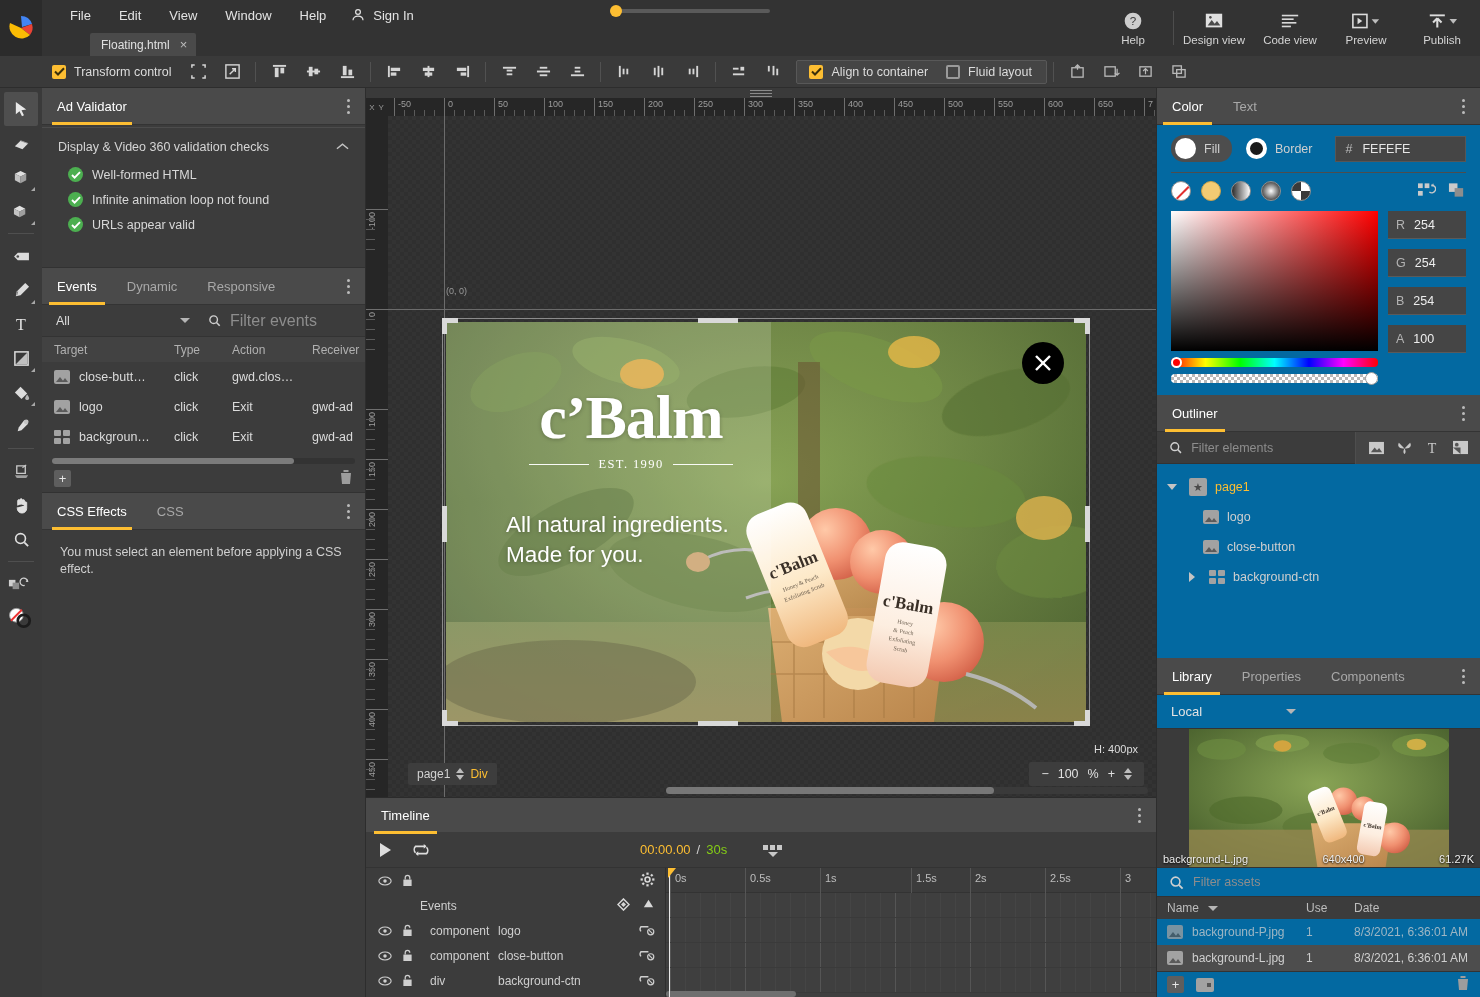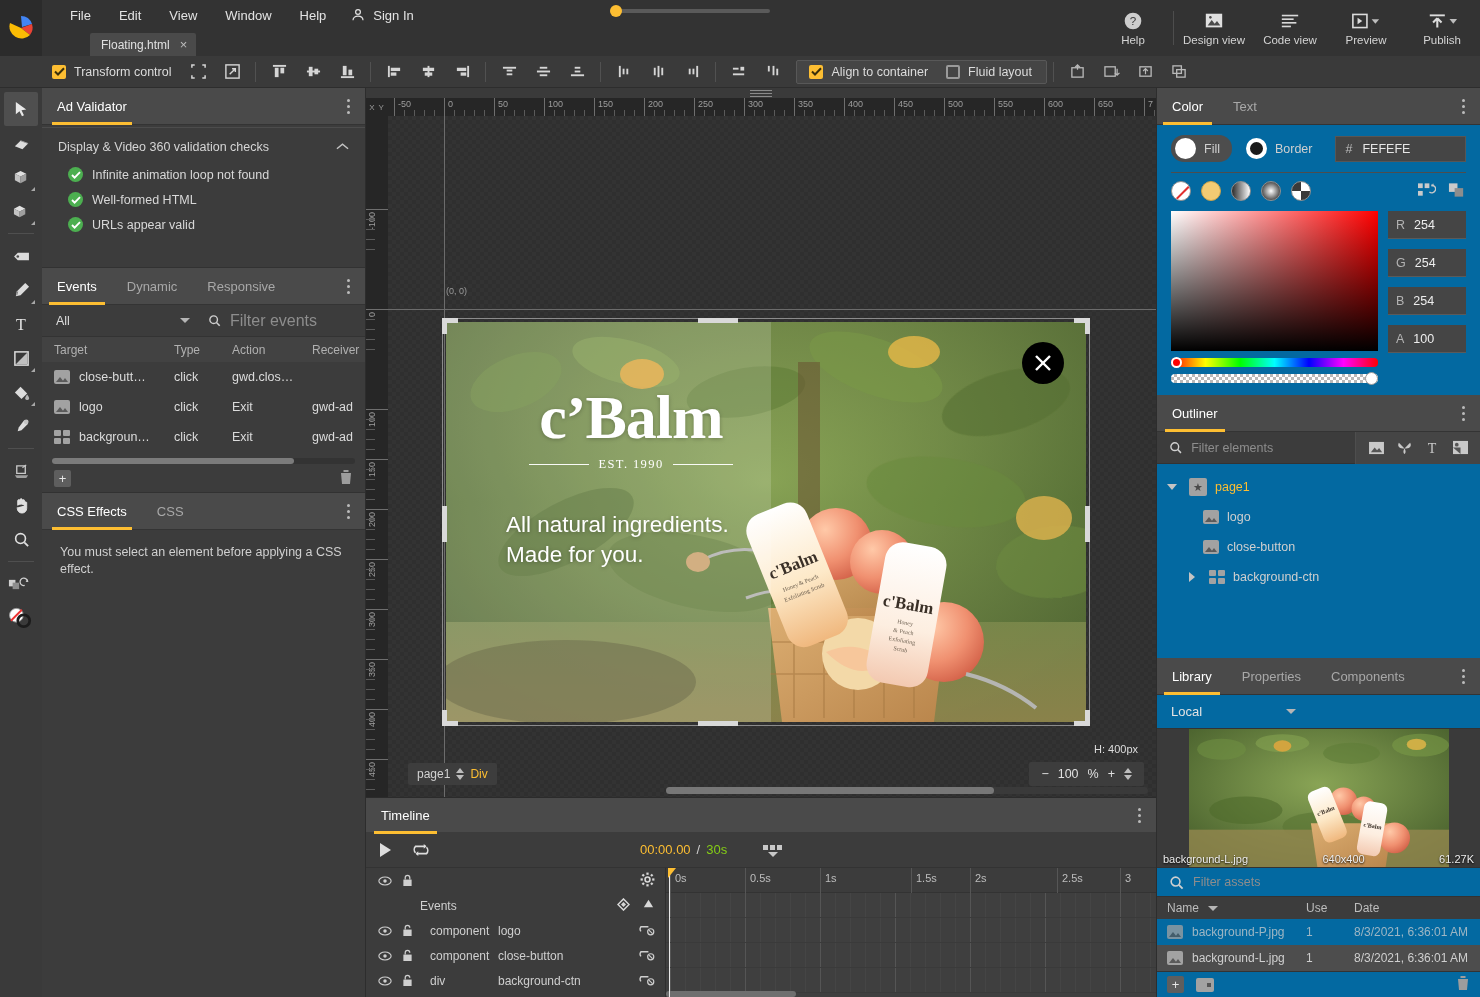--- a/index.html
+++ b/index.html
@@ -629,29 +629,29 @@
               <path d="M1 7L7 2l6 5" fill="none" stroke="#c4c4c4" stroke-width="1.5"></path>
             </svg>
         </span>
       </div>
       <div class="check-item">
         <span class="greenchk">
           <svg width="10" height="8" viewBox="0 0 10 8">
               <path d="M1 4l2.6 2.6L9 1.2" stroke="#fff" stroke-width="1.9" fill="none"></path>
             </svg>
         </span>
-        <span>Infinite animation loop not found</span>
+        <span>Well-formed HTML</span>
       </div>
       <div class="check-item">
         <span class="greenchk">
           <svg width="10" height="8" viewBox="0 0 10 8">
               <path d="M1 4l2.6 2.6L9 1.2" stroke="#fff" stroke-width="1.9" fill="none"></path>
             </svg>
         </span>
-        <span>Well-formed HTML</span>
+        <span>Infinite animation loop not found</span>
       </div>
       <div class="check-item">
         <span class="greenchk">
           <svg width="10" height="8" viewBox="0 0 10 8">
               <path d="M1 4l2.6 2.6L9 1.2" stroke="#fff" stroke-width="1.9" fill="none"></path>
             </svg>
         </span>
         <span>URLs appear valid</span>
       </div>
 
@@ -1247,21 +1247,21 @@
                   </svg></span>
             </div>
           </div>
           <div class="tl-right">
             <div class="tl-ruler" id="tlRuler">
                 <div class="tl-mark" style="left: 4px;">0s</div>
                 <div class="tl-mark" style="left: 79px;">0.5s</div>
                 <div class="tl-mark" style="left: 154px;">1s</div>
                 <div class="tl-mark" style="left: 229px; margin-left: 16px;">1.5s</div>
                 <div class="tl-mark" style="left: 304px;">2s</div>
-                <div class="tl-mark" style="left: 379px; margin-left: 12px;">2.5s</div>
+                <div class="tl-mark" style="left: 379px;">2.5s</div>
                 <div class="tl-mark" style="left: 454px;">3</div>
               </div>
             <div class="tl-lane" id="lane1">
                 <span class="maj" style="left: 4px;"></span>
                 <span class="sub" style="left: 19px;"></span>
                 <span class="sub" style="left: 34px;"></span>
                 <span class="sub" style="left: 49px;"></span>
                 <span class="sub" style="left: 64px;"></span>
                 <span class="maj" style="left: 79px;"></span>
                 <span class="sub" style="left: 94px;"></span>

